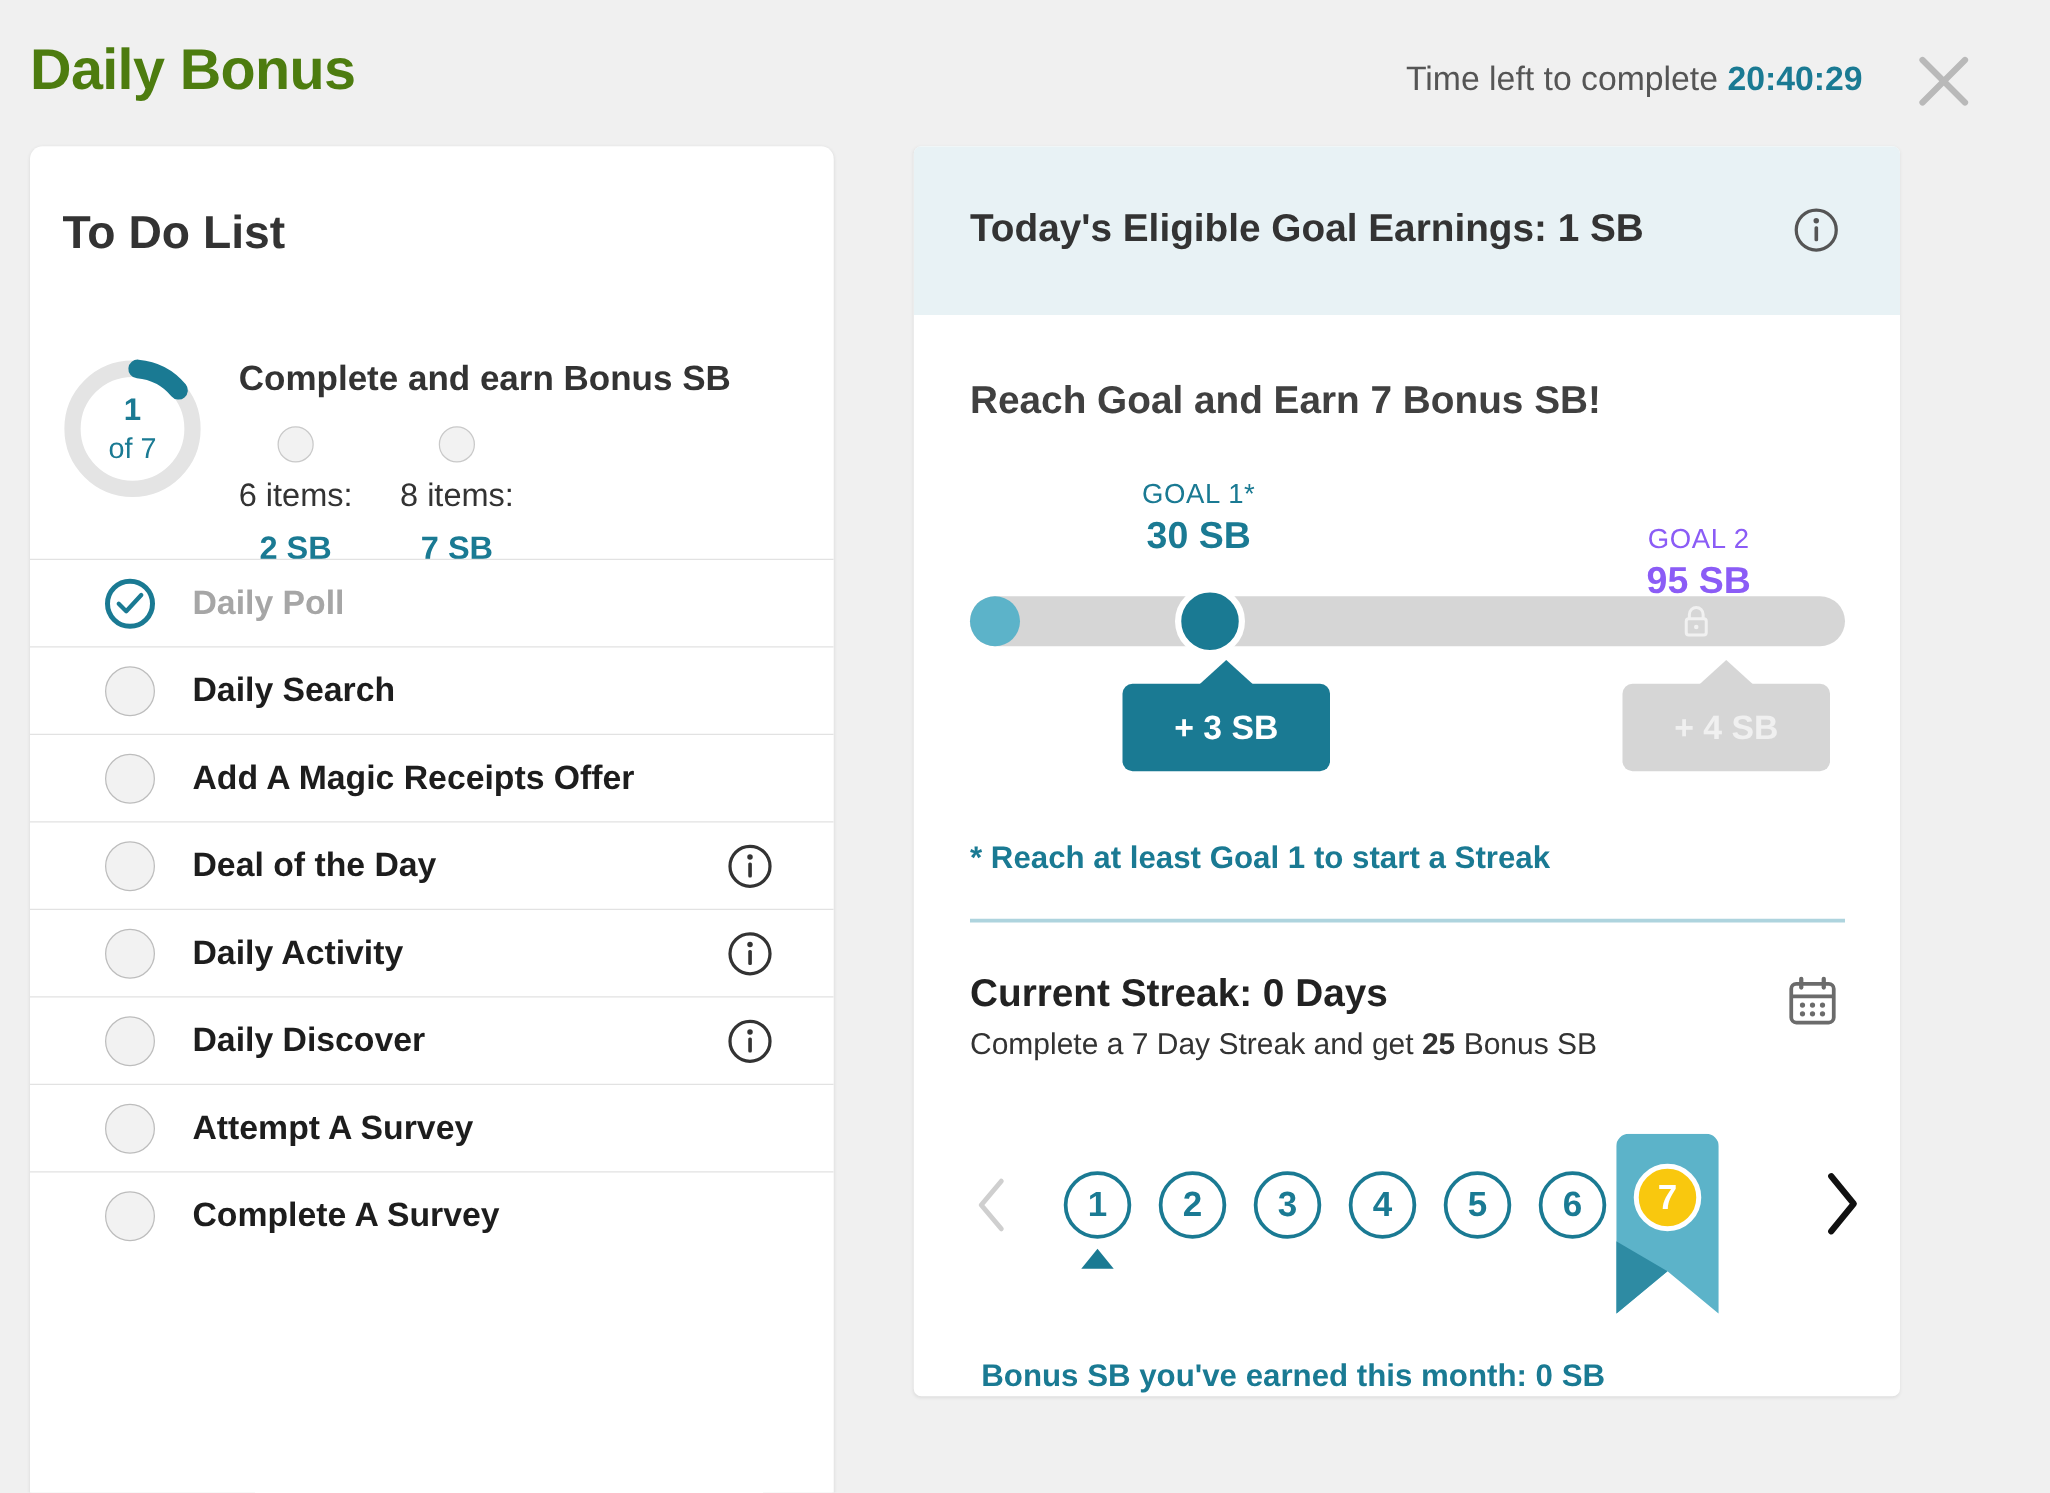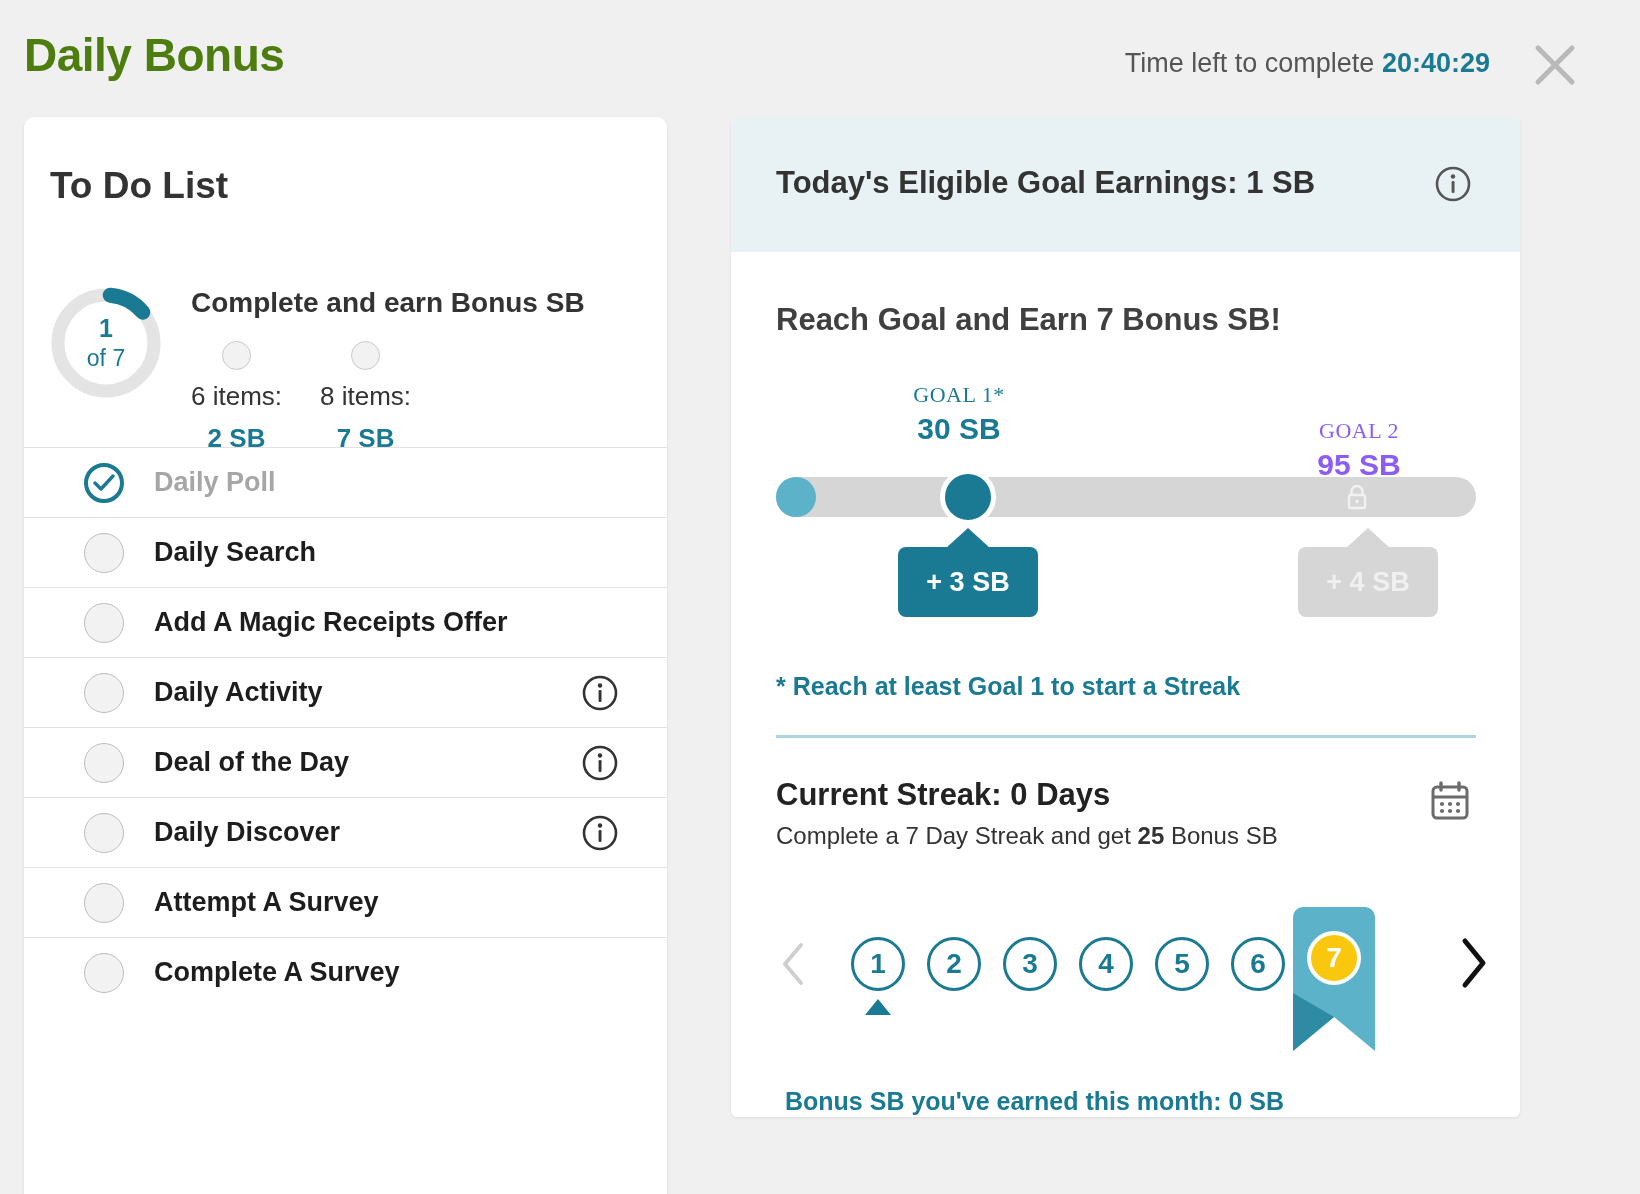--- a/index.html
+++ b/index.html
@@ -120,42 +120,42 @@
   }
 
   .reach-title {
     position: absolute; left: 45px; top: 185px;
     font-size: 31px; font-weight: bold; color: #404040;
   }
 
   
   .slider-area { position: absolute; left: 45px; top: 265px; width: 700px; height: 230px; }
   .goal-lbl { position: absolute; text-align: center; width: 200px; }
-  .goal-lbl .g-name { font-size: 22px; letter-spacing: 0.5px; font-family: Liberation Serif, serif; }
+  .goal-lbl .g-name { font-size: 22px; letter-spacing: 0.5px; }
   .goal-lbl .g-val { font-size: 30px; font-weight: bold; margin-top: 4px; }
   .goal1 { left: 83px; top: 0; color: #1a7a93; }
   .goal2 { left: 483px; top: 0; color: #8b5cf6; margin-top: 36px; }
 
   .track {
     position: absolute; left: 0; top: 95px; width: 700px; height: 40px;
     background: #d6d6d6; border-radius: 20px;
   }
   .track-start {
     position: absolute; left: 0; top: 95px; width: 40px; height: 40px;
     background: #5cb3c9; border-radius: 20px;
   }
   .knob1 {
     position: absolute; left: 164px; top: 87px; width: 56px; height: 56px;
     border-radius: 50%; background: #1a7a93; border: 5px solid #ffffff;
     cursor: pointer;
   }
   .lock-icon { position: absolute; left: 566px; top: 100px; width: 30px; height: 30px; }
 
   .bubble {
-    position: absolute; width: 140px; height: 70px; border-radius: 8px;
+    position: absolute; width: 166px; height: 70px; border-radius: 8px;
     display: flex; align-items: center; justify-content: center;
     font-size: 27px; font-weight: bold;
   }
   .bubble::after {
     content: ""; position: absolute; top: -19px; left: 50%;
     transform: translateX(-50%);
     border-left: 22px solid transparent; border-right: 22px solid transparent;
   }
   .bubble1 {
     left: 122px; top: 165px; background: #1a7a93; color: #ffffff;
@@ -282,30 +282,30 @@
         <div class="todo-row">
           <div class="row-circle"></div>
           <div class="row-label">Daily Search</div>
         </div>
         <div class="todo-row">
           <div class="row-circle"></div>
           <div class="row-label">Add A Magic Receipts Offer</div>
         </div>
         <div class="todo-row">
           <div class="row-circle"></div>
-          <div class="row-label">Daily Activity</div>
+          <div class="row-label">Deal of the Day</div>
           <div class="row-info"><svg width="38" height="38" viewBox="0 0 38 38">
               <circle cx="19" cy="19" r="16" fill="none" stroke="#333" stroke-width="2.6"></circle>
               <circle cx="19" cy="11.5" r="2.2" fill="#333"></circle>
               <rect x="17.6" y="16" width="2.9" height="12" rx="1.2" fill="#333"></rect>
             </svg></div>
         </div>
         <div class="todo-row">
           <div class="row-circle"></div>
-          <div class="row-label">Deal of the Day</div>
+          <div class="row-label">Daily Activity</div>
           <div class="row-info"><svg width="38" height="38" viewBox="0 0 38 38">
               <circle cx="19" cy="19" r="16" fill="none" stroke="#333" stroke-width="2.6"></circle>
               <circle cx="19" cy="11.5" r="2.2" fill="#333"></circle>
               <rect x="17.6" y="16" width="2.9" height="12" rx="1.2" fill="#333"></rect>
             </svg></div>
         </div>
         <div class="todo-row">
           <div class="row-circle"></div>
           <div class="row-label">Daily Discover</div>
           <div class="row-info"><svg width="38" height="38" viewBox="0 0 38 38">

